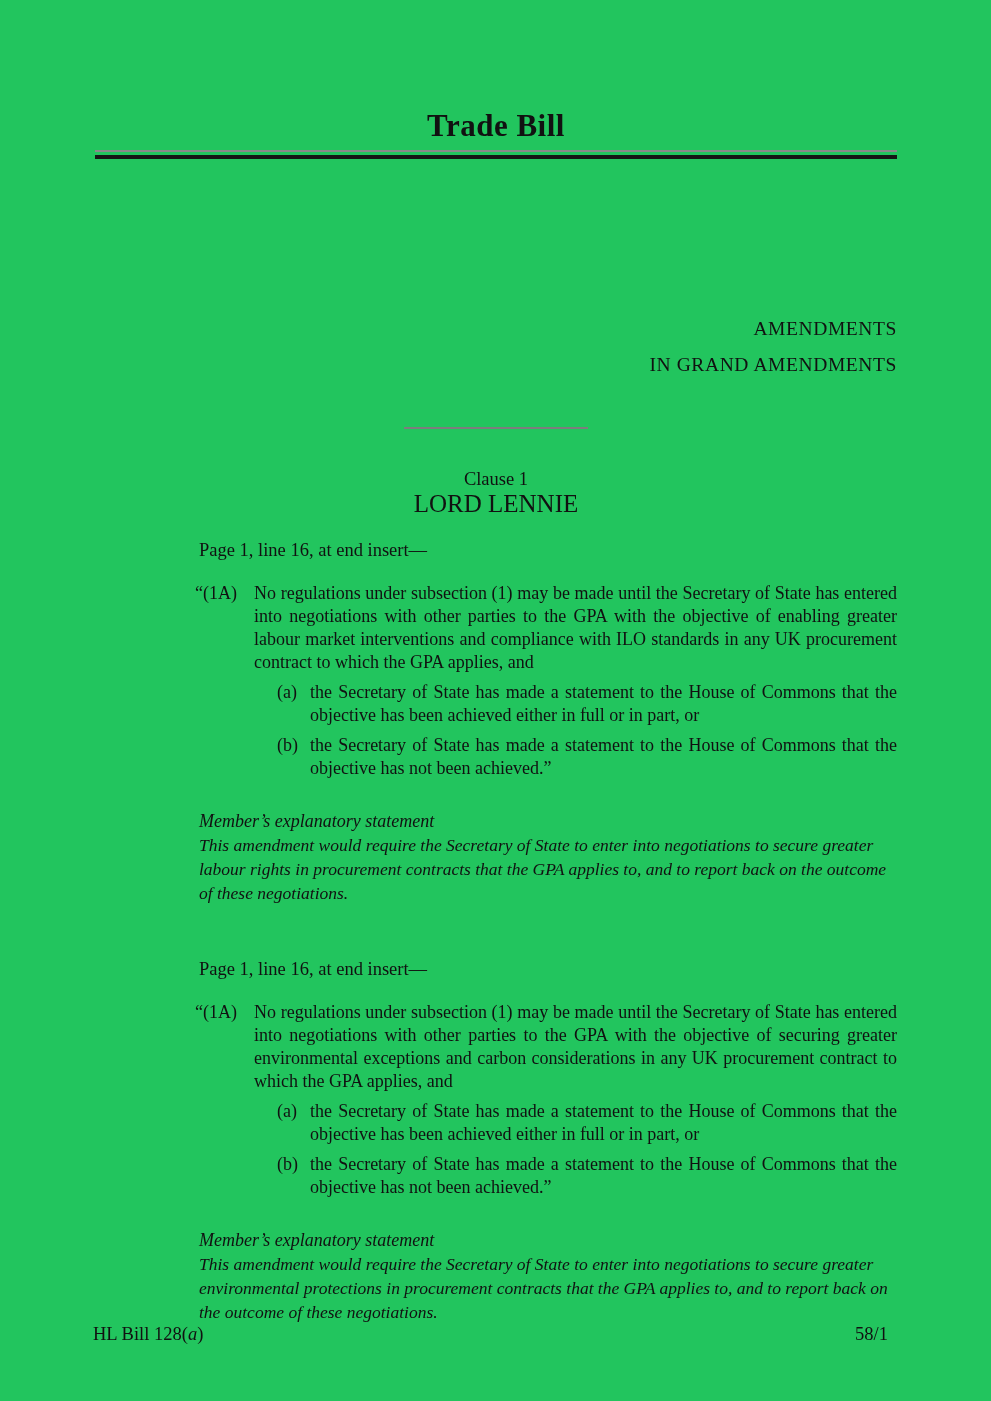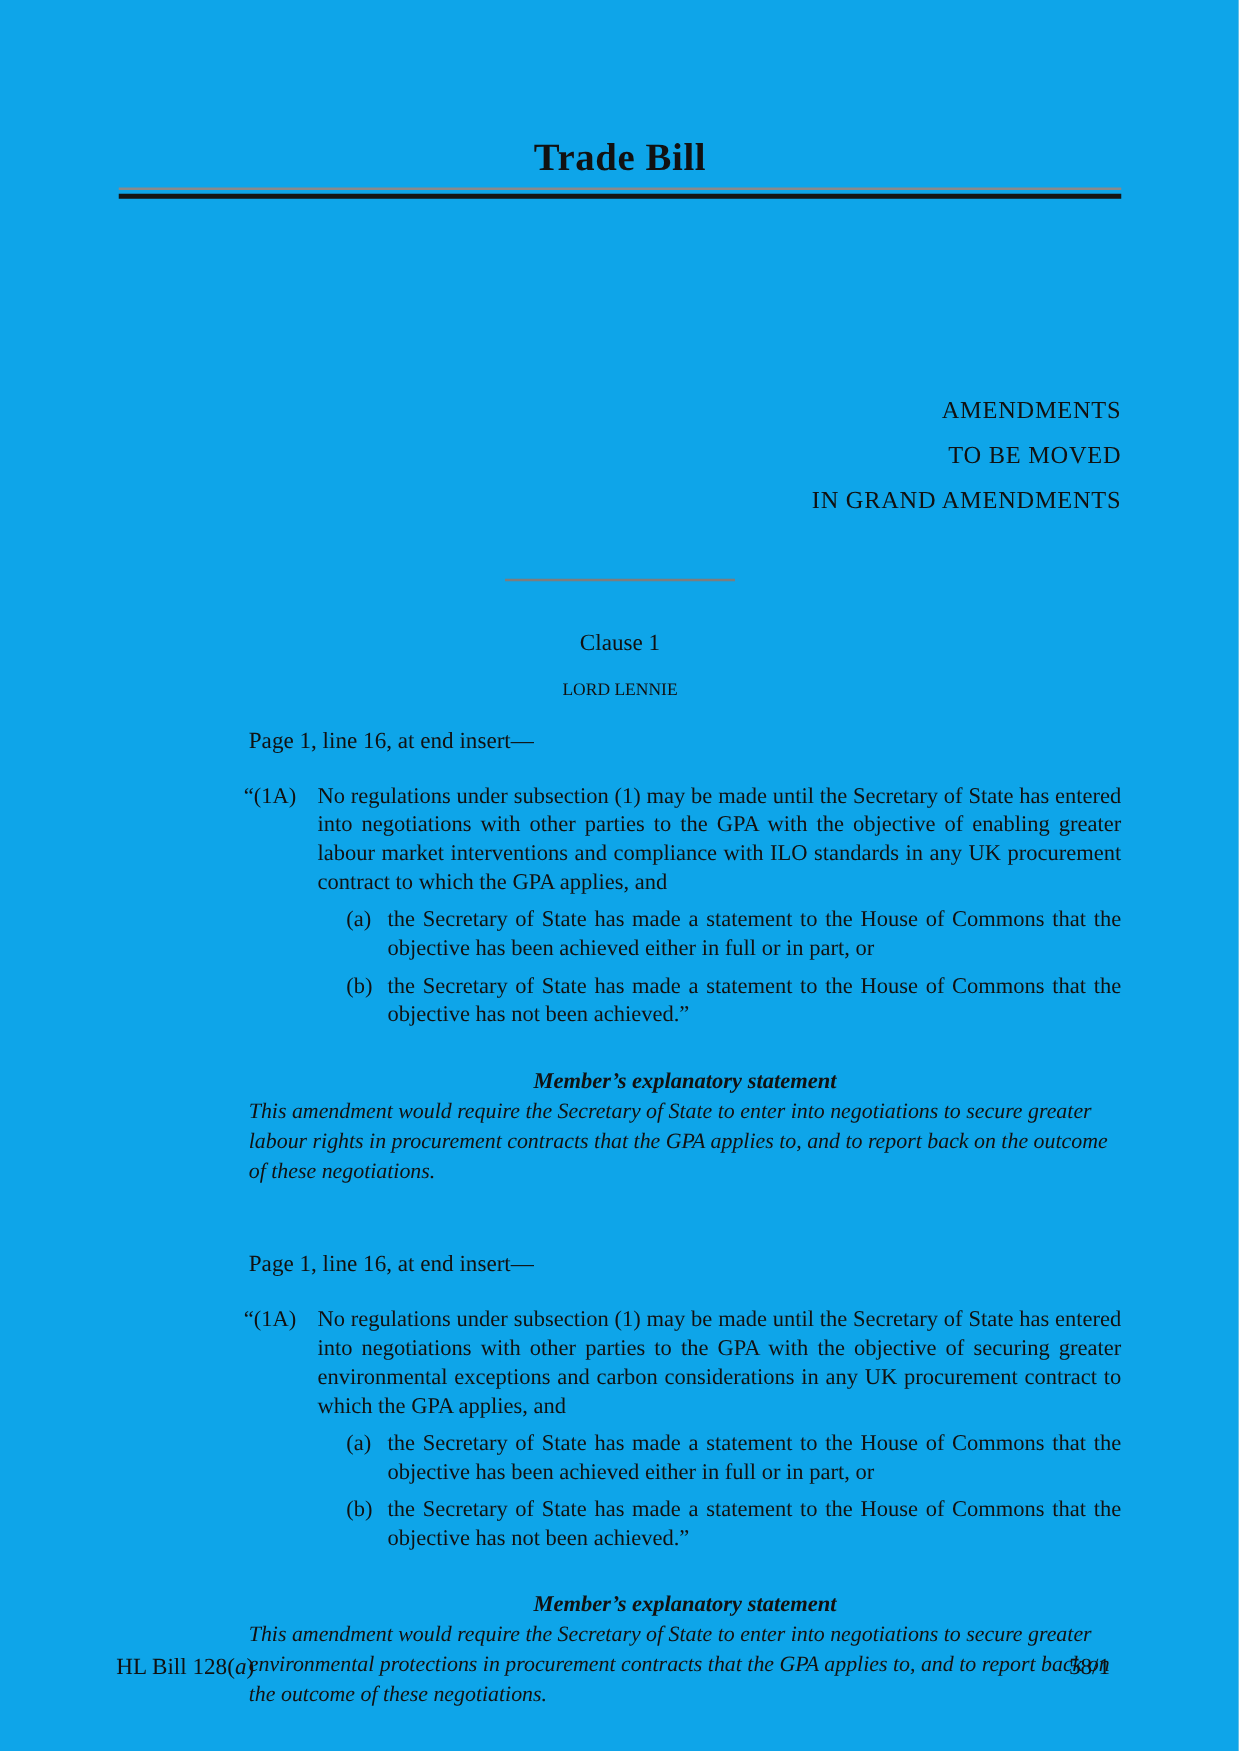--- a/index.html
+++ b/index.html
@@ -2,21 +2,21 @@
 <html><head>
 <meta charset="utf-8">
 <style>
   * { margin: 0; padding: 0; box-sizing: border-box; }
   html, body { background: #e8e8e8; }
   .page {
     position: relative;
     width: 991px;
     height: 1401px;
     margin: 0 auto;
-    background: #0ea5e9;
+    background: #22c55e;
     font-family: "Liberation Serif", "DejaVu Serif", serif;
     color: #111111;
     overflow: hidden;
   }
   .content {
     padding: 0 94px 0 95px; 
   }
   .doc-title {
     margin-top: 108px;
     text-align: center;
@@ -43,23 +43,22 @@
     border-top: 2px solid #7d7d7d;
     margin: 44px auto 0 auto;
   }
   .clause-heading {
     margin-top: 40px;
     text-align: center;
     font-size: 18.5px;
     font-weight: normal;
   }
   .sponsor {
-    margin-top: 19px;
     text-align: center;
-    font-size: 14px;
+    font-size: 25px;
   }
   .instruction {
     margin-left: 104px;
     margin-top: 22px;
     font-size: 18.5px;
     font-family: Liberation Serif, serif;
   }
   .amendment {
     margin-left: 104px;
     margin-top: 21px;
@@ -85,23 +84,22 @@
   .sub-text { flex: 1; text-align: justify; }
   .explanatory {
     margin-left: 104px;
     margin-top: 29px;
     font-size: 17.5px;
     line-height: 24px;
     font-style: italic;
     max-width: 700px;
   }
   .explanatory-heading {
-    font-weight: bold;
+    font-weight: normal;
     font-size: 18px;
-    text-align: center;
   }
   .spacer-between { height: 32px; }
   .footer {
     position: absolute;
     left: 93px;
     right: 103px;
     top: 1324px;
     display: flex;
     justify-content: space-between;
     font-size: 18.5px;
@@ -112,21 +110,20 @@
 <body>
 
 <div class="page">
   <div class="content">
 
     <div class="doc-title">Trade Bill</div>
     <div class="title-rule"></div>
 
     <div class="amend-heading">
       <div>AMENDMENTS</div>
-      <div>TO BE MOVED</div>
       <div>IN GRAND AMENDMENTS</div>
     </div>
 
     <div class="short-divider"></div>
 
     <div class="clause-heading">Clause 1</div>
     <div class="sponsor">LORD LENNIE</div>
 
     <div class="instruction">Page 1, line 16, at end insert—</div>
 

